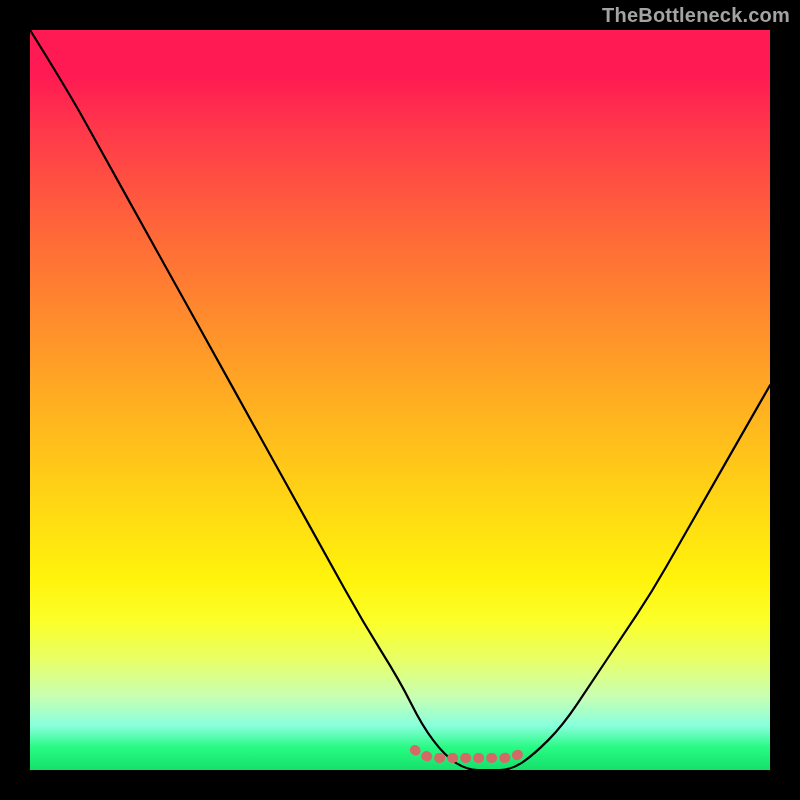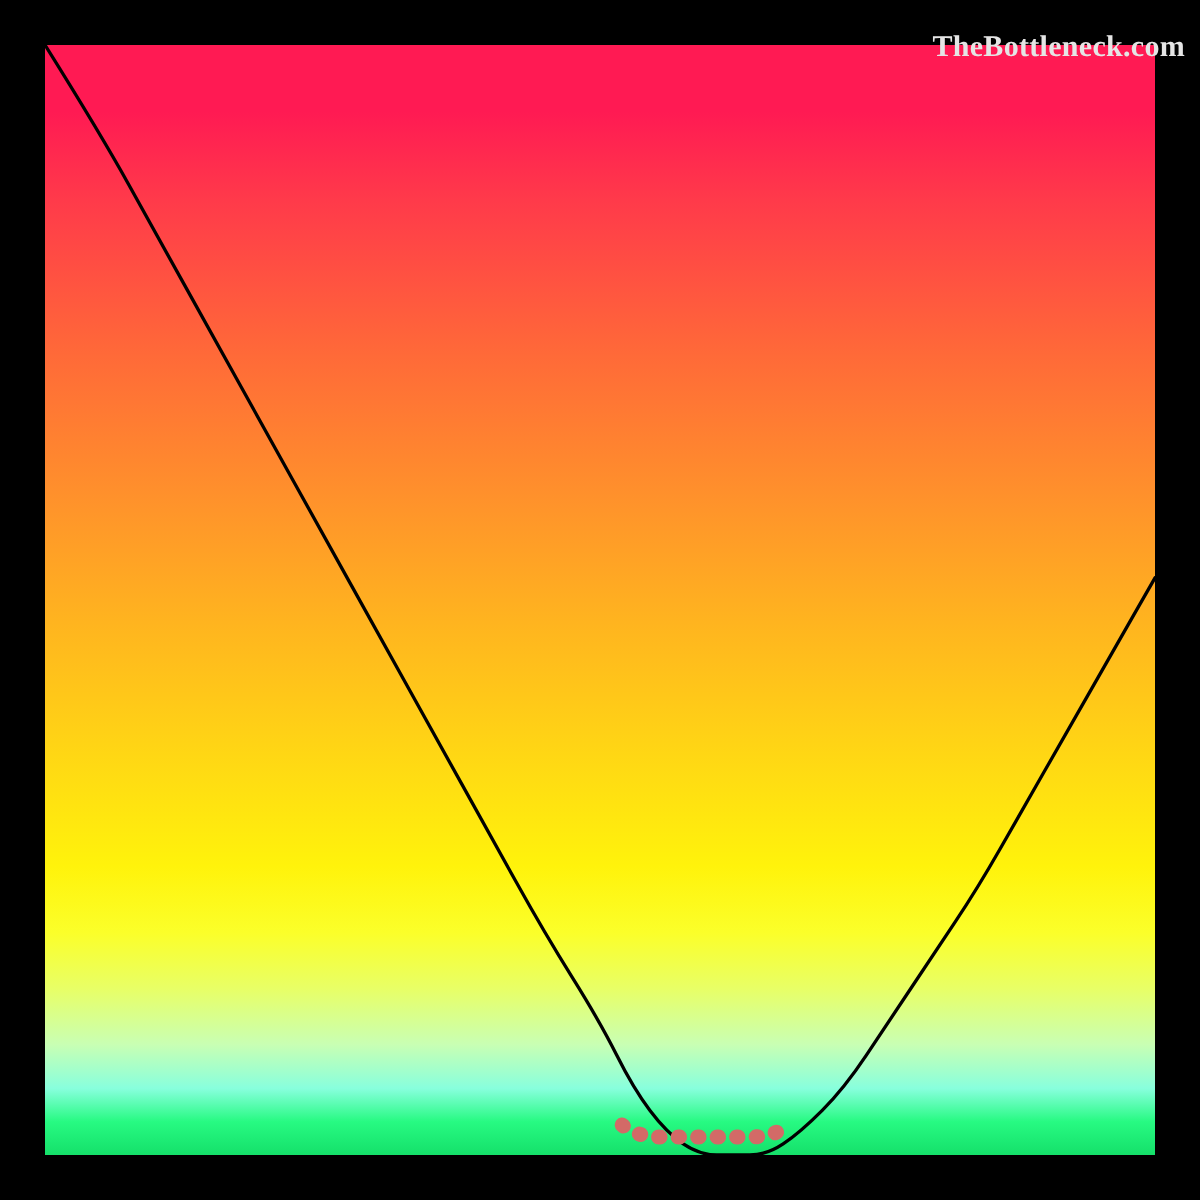--- a/index.html
+++ b/index.html
@@ -41,28 +41,27 @@
       #fbff2a 80%,
       #e8ff66 85%,
       #c9ffb3 90%,
       #88ffdd 94%,
       #27fa82 97%,
       #15e06a 100%
     );
   }
   .watermark {
     position: absolute;
-    top: 20px;
+    top: 4px;
     right: 10px;
-    color: #e5e5e5;
+    color: #a3a3a3;
     font-size: 20px;
     font-weight: 600;
     letter-spacing: 0.2px;
     z-index: 5;
-    font-family: Liberation Serif, serif;
   }
   svg.curve {
     position: absolute;
     inset: 0;
     width: 100%;
     height: 100%;
   }
   .curve-stroke {
     fill: none;
     stroke: #000;

